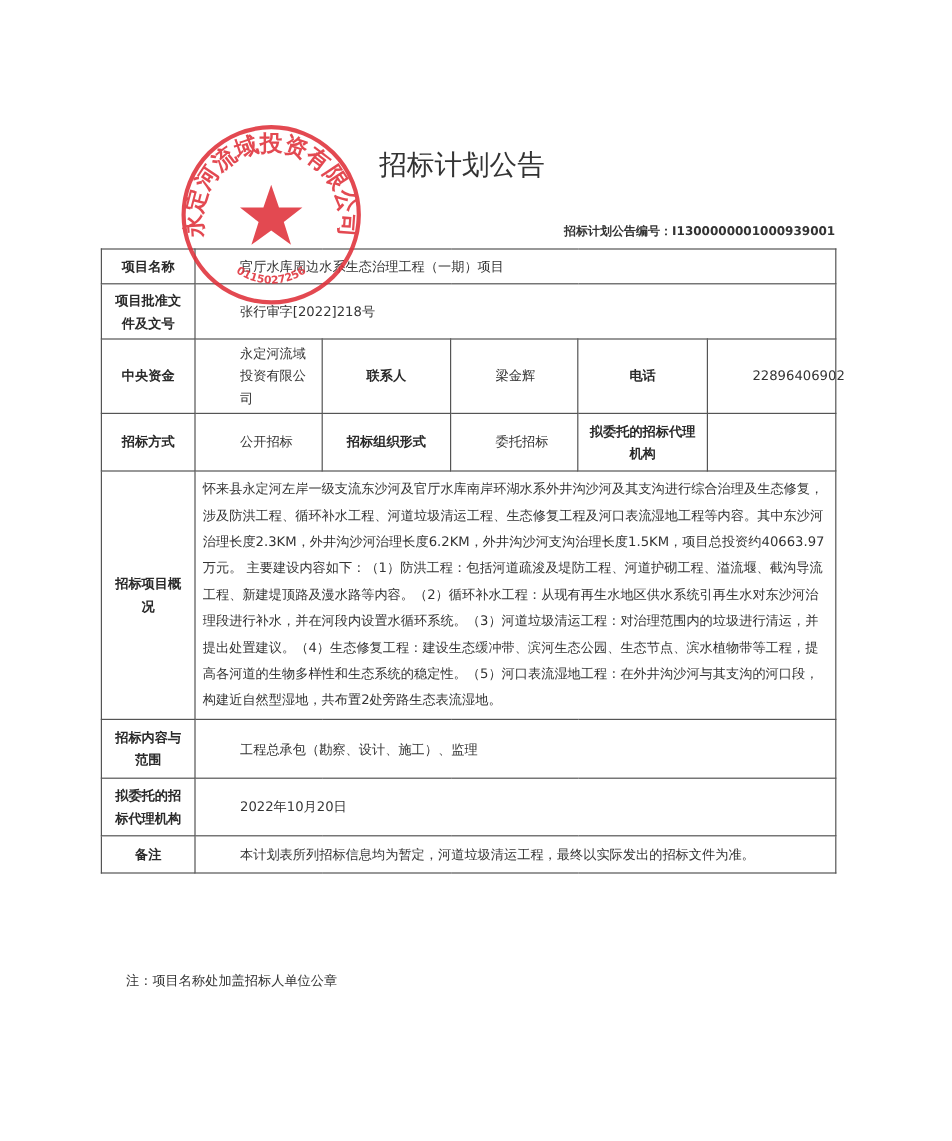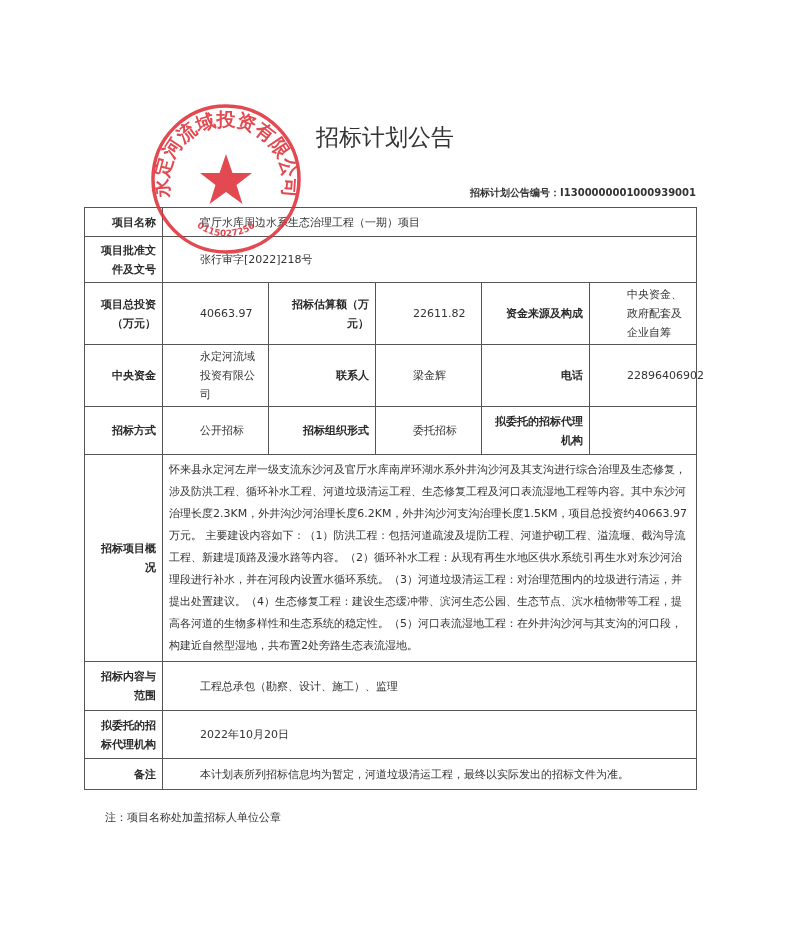--- a/index.html
+++ b/index.html
@@ -19,21 +19,21 @@
   }
   table.main {
     position: absolute; left: 84px; top: 207px;
     width: 612px; border-collapse: collapse; table-layout: fixed;
   }
   table.main td {
     border: 1px solid #555;
     font-size: 11px; line-height: 19px;
     padding: 2px 6px; vertical-align: middle; color: #333;
   }
-  table.main td.lbl { font-weight: bold; text-align: right; color: #2a2a2a; }
+  table.main td.lbl { font-weight: bold; text-align: center; color: #2a2a2a; }
   table.main td.val { text-align: left; padding-left: 37px; }
   td.overview { line-height: 22px !important; padding: 4px 6px !important; }
   .note {
     position: absolute; left: 105px; top: 810px;
     font-size: 11px; color: #333;
   }
   .seal {
     position: absolute; left: 149px; top: 102px; width: 154px; height: 154px;
     pointer-events: none; opacity: 0.88;
   }
@@ -54,28 +54,20 @@
       <col style="width:107px">
   </colgroup>
   <tbody>
       <tr style="height:29px">
     <td class="lbl">项目名称</td>
     <td class="val" colspan="5">官厅水库周边水系生态治理工程（一期）项目</td>
   </tr>
   <tr style="height:46px">
     <td class="lbl">项目批准文件及文号</td>
     <td class="val" colspan="5">张行审字[2022]218号</td>
-  </tr>
-  <tr style="height:48px">
-    <td class="lbl">项目总投资（万元）</td>
-    <td class="val">40663.97</td>
-    <td class="lbl">招标估算额（万元）</td>
-    <td class="val">22611.82</td>
-    <td class="lbl">资金来源及构成</td>
-    <td class="val">中央资金、政府配套及企业自筹</td>
   </tr>
   <tr style="height:48px">
     <td class="lbl">中央资金</td>
     <td class="val">永定河流域投资有限公司</td>
     <td class="lbl">联系人</td>
     <td class="val">梁金辉</td>
     <td class="lbl">电话</td>
     <td class="val">22896406902</td>
   </tr>
   <tr style="height:48px">

